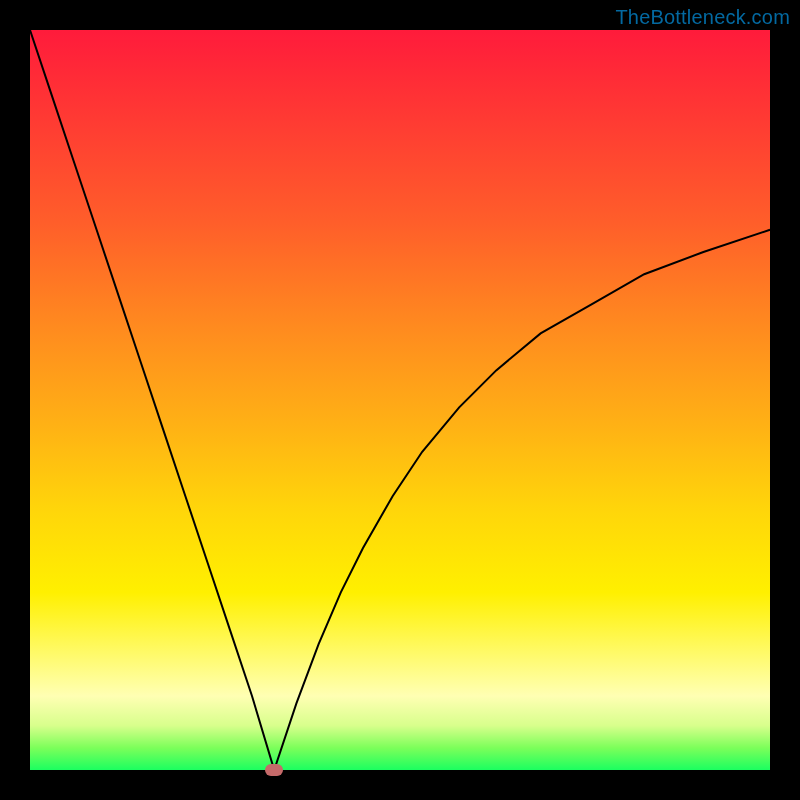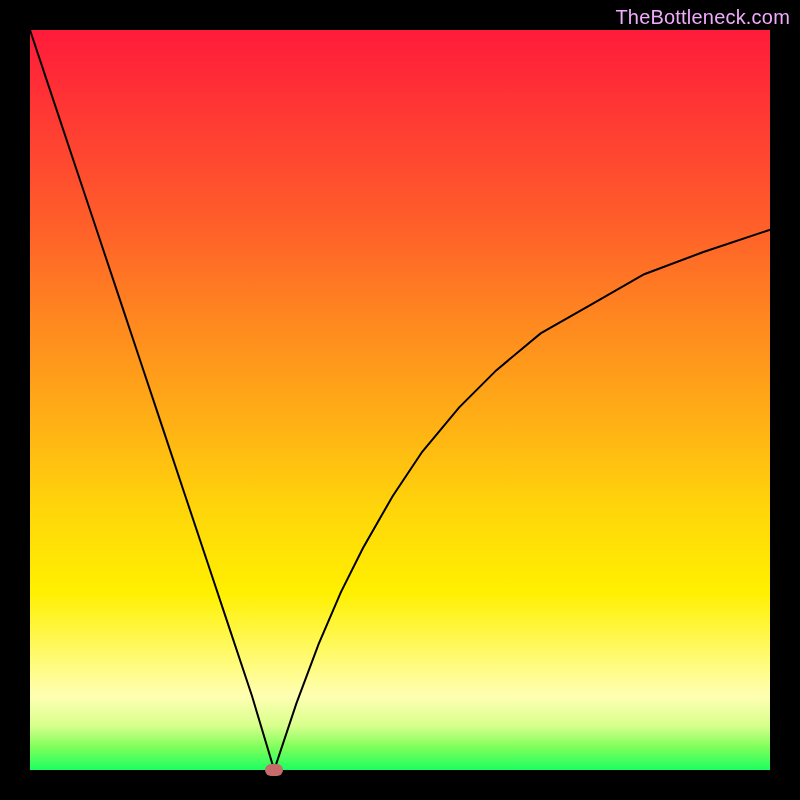--- a/index.html
+++ b/index.html
@@ -37,21 +37,21 @@
       #ffffb3 90%,
       #d8ff8c 94%,
       #7cff5a 97%,
       #1bff60 100%
     );
   }
   .watermark {
     position: absolute;
     top: 6px;
     right: 10px;
-    color: #f0abfc;
+    color: #0369a1;
     font-size: 20px;
     font-weight: 500;
     letter-spacing: 0.2px;
     user-select: none;
   }
   .marker {
     position: absolute;
     width: 18px;
     height: 12px;
     background: #c66a6a;

